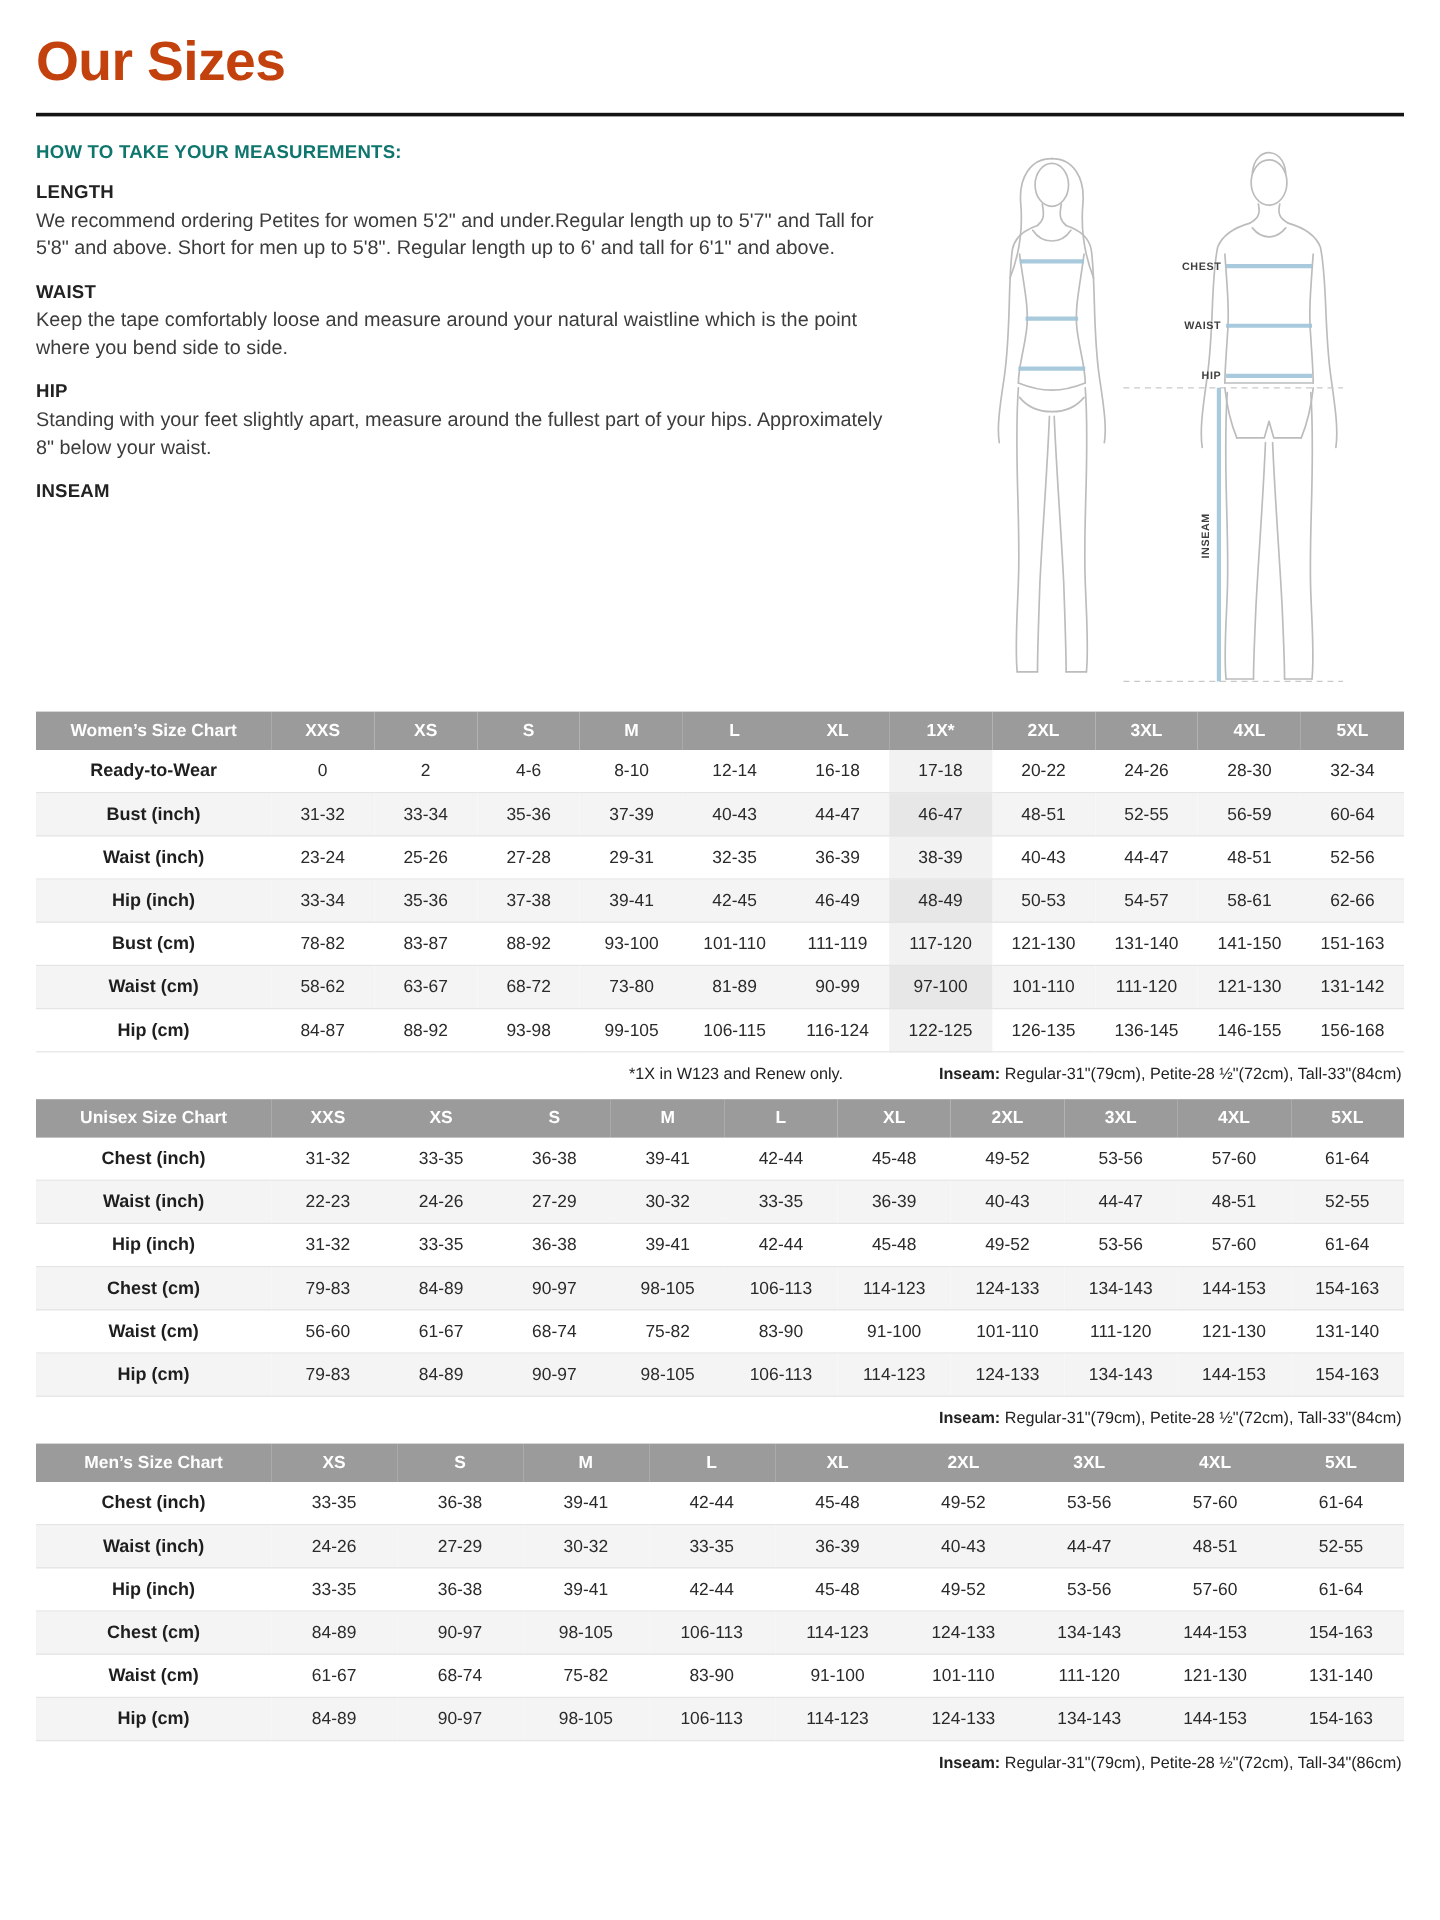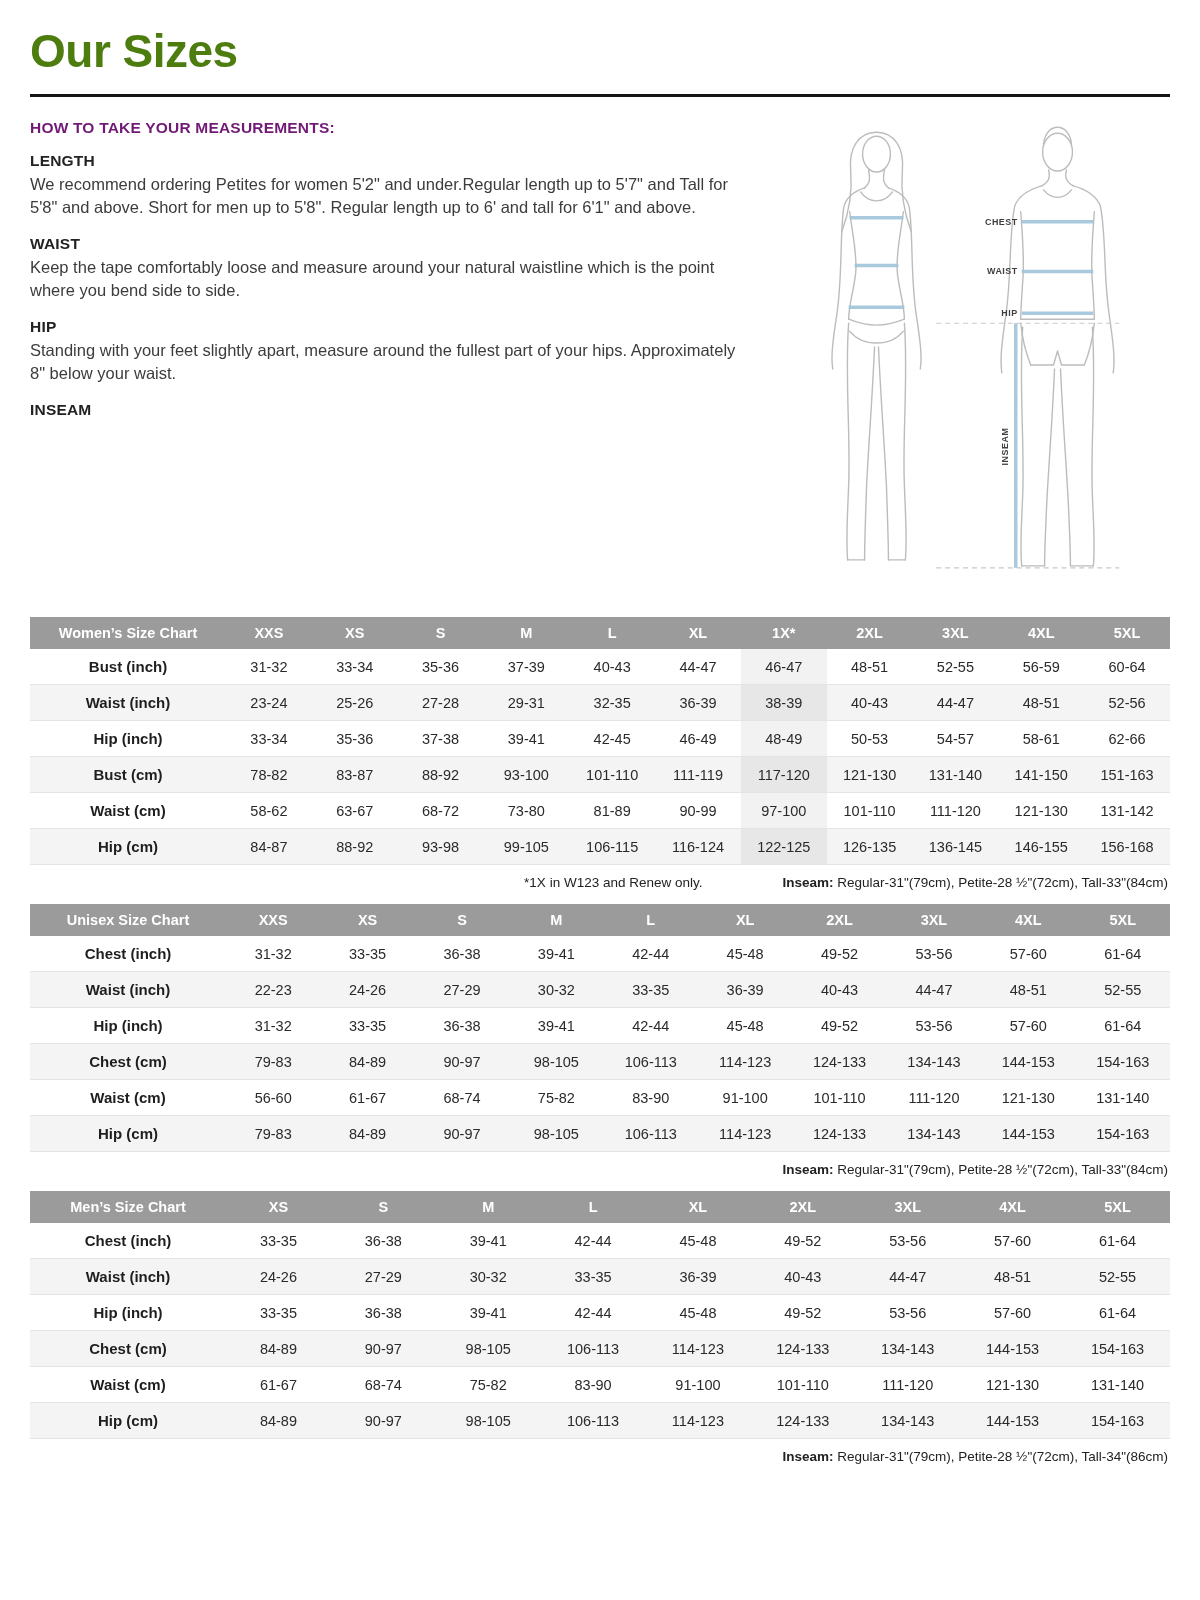--- a/index.html
+++ b/index.html
@@ -3,36 +3,36 @@
 <meta charset="utf-8">
 <style>
   * { box-sizing: border-box; }
   html,body { margin:0; padding:0; }
   body {
     width:1200px; height:1600px; background:#ffffff; overflow:hidden;
     font-family:"Liberation Sans", sans-serif; color:#2b2b2b;
   }
   .page { padding:20px 30px 8px 30px; }
 
-  h1.page-title { margin:4px 0 0 0; font-size:46px; font-weight:800; letter-spacing:-0.5px; color:#4d7c0f; }
+  h1.page-title { margin:4px 0 0 0; font-size:46px; font-weight:800; letter-spacing:-0.5px; color:#c2410c; }
   .title-rule { height:3px; background:#141414; border:0; margin:16px 0 14px 0; }
 
   .top { display:flex; align-items:flex-start; }
   .instructions { width:742px; padding-right:18px; }
-  .instructions h2 { font-size:15.5px; font-weight:700; color:#701a75; margin:8px 0 4px 0; letter-spacing:.2px; }
+  .instructions h2 { font-size:15.5px; font-weight:700; color:#0f766e; margin:8px 0 4px 0; letter-spacing:.2px; }
   .section h3 { font-size:15.5px; font-weight:700; color:#222; margin:15px 0 3px 0; letter-spacing:.2px; }
   .section p { font-size:16.5px; line-height:1.42; color:#3c3c3c; margin:0; }
 
   .diagram { flex:1; display:flex; justify-content:center; padding-top:6px; }
   .fig { stroke:#bcbcbc; fill:none; stroke-width:1.4; stroke-linecap:round; stroke-linejoin:round; }
   .measure { stroke:#9ec4d8; stroke-width:3.5; fill:none; opacity:.9; }
   .dash { stroke:#c9c9c9; stroke-width:1.1; stroke-dasharray:5 4; fill:none; }
   .diag-label { font-size:9px; font-weight:700; fill:#3f3f3f; letter-spacing:.5px; }
 
-  .tables { margin-top:24px; }
+  .tables { }
   .table-block { margin-bottom:4px; }
   table.size-table { width:100%; border-collapse:collapse; table-layout:fixed; }
   col.label-col { width:196px; }
   table.size-table thead th {
     background:#9b9b9b; color:#ffffff; font-size:14.5px; font-weight:700;
     padding:8px 2px; text-align:center;
   }
   table.size-table tbody tr { border-bottom:1px solid #e4e4e4; }
   table.size-table tbody tr:nth-child(even) { background:#f4f4f4; }
   table.size-table tbody th.row-label {
@@ -165,20 +165,34 @@
               <th>XL</th>
               <th>1X*</th>
               <th>2XL</th>
               <th>3XL</th>
               <th>4XL</th>
               <th>5XL</th>
             </tr>
           </thead>
           <tbody>
             <tr>
+              <th class="row-label">Ready-to-Wear</th>
+              <td>0</td>
+              <td>2</td>
+              <td>4-6</td>
+              <td>8-10</td>
+              <td>12-14</td>
+              <td>16-18</td>
+              <td class="hl">17-18</td>
+              <td>20-22</td>
+              <td>24-26</td>
+              <td>28-30</td>
+              <td>32-34</td>
+            </tr>
+            <tr>
               <th class="row-label">Bust (inch)</th>
               <td>31-32</td>
               <td>33-34</td>
               <td>35-36</td>
               <td>37-39</td>
               <td>40-43</td>
               <td>44-47</td>
               <td class="hl">46-47</td>
               <td>48-51</td>
               <td>52-55</td>

